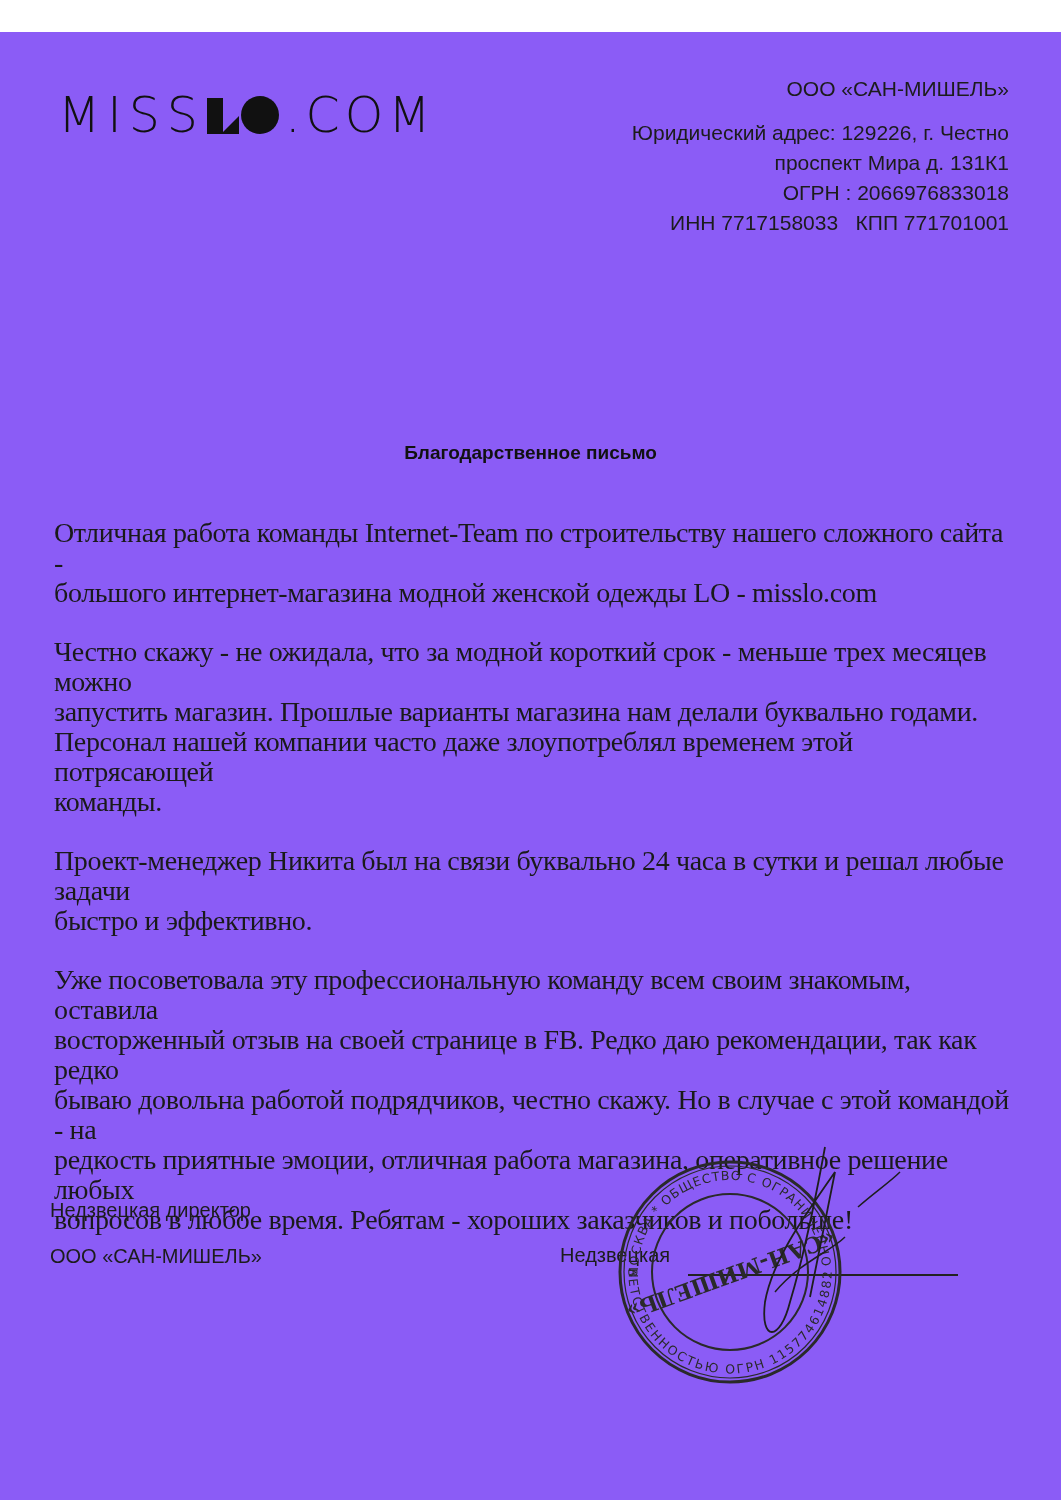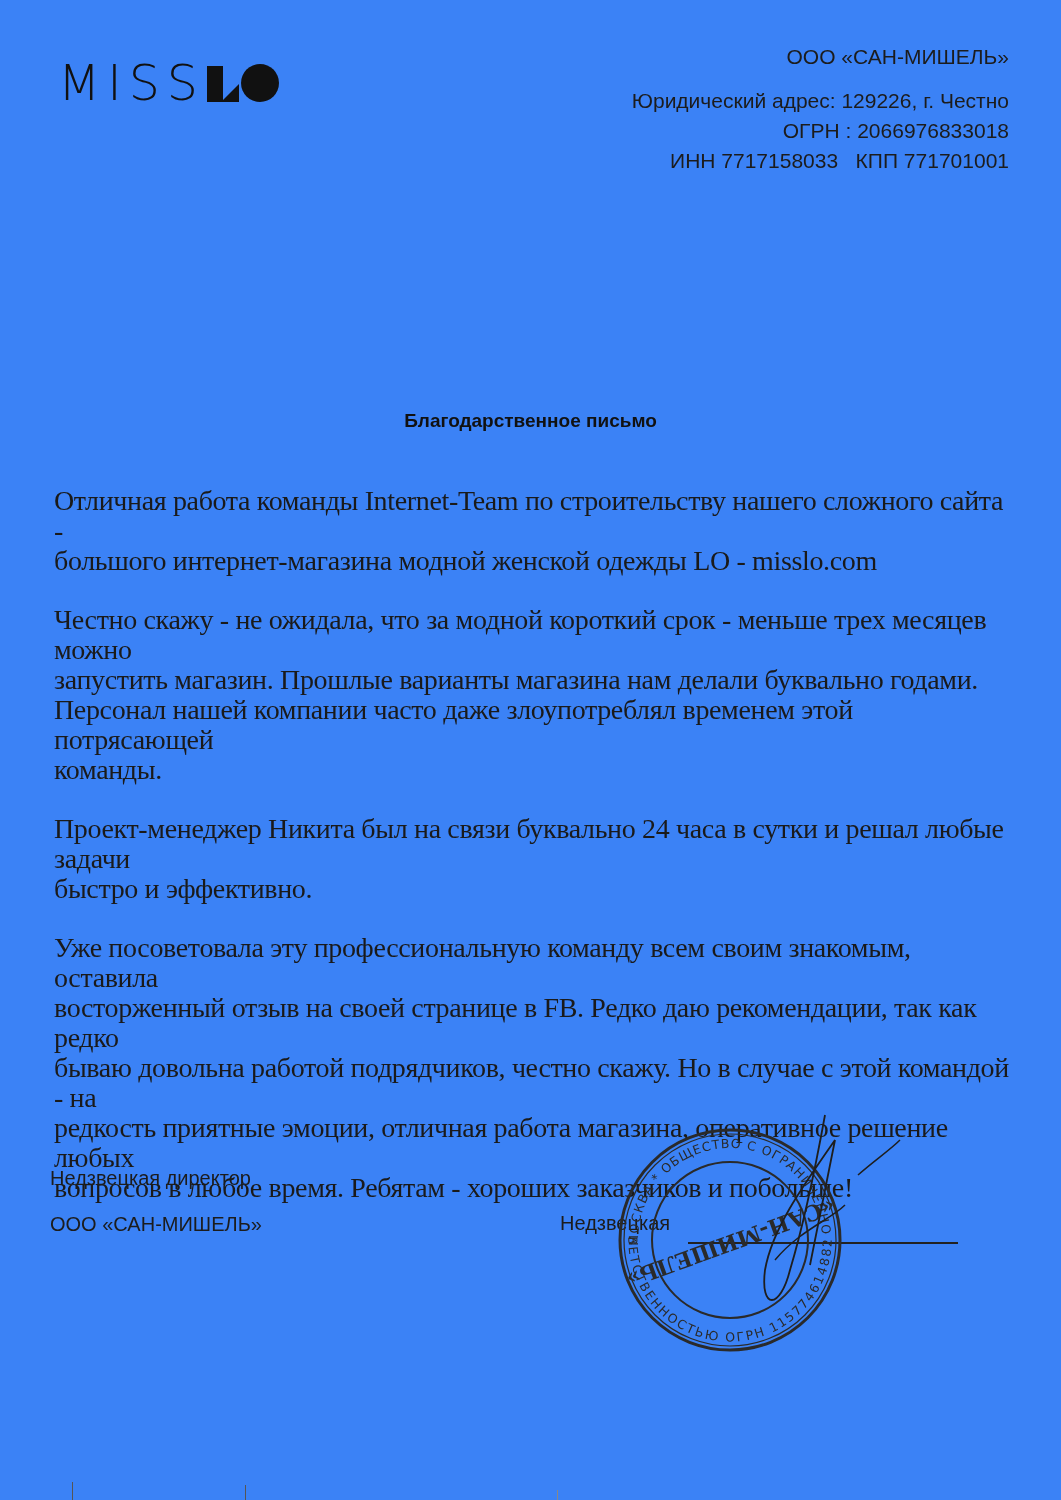--- a/index.html
+++ b/index.html
@@ -11,21 +11,22 @@
       width: 1061px;
       height: 1500px;
       position: relative;
       overflow: hidden;
       font-family: "Liberation Sans", "DejaVu Sans", sans-serif;
       color: #1a1a1a;
     }
     .page {
       position: absolute;
       inset: 0;
-      background: #3b82f6;
+      background: #8b5cf6;
+      margin-top: 32px;
     }
     
     .logo {
       position: absolute;
       left: 58px;
       top: 58px;
       height: 50px;
       display: flex;
       align-items: center;
       font-family: "DejaVu Sans", sans-serif;
@@ -156,25 +157,27 @@
 
 <div class="page">
 
   <div class="logo">
     <span>MISS</span>
     <span class="mark">
       <span class="l-block"></span>
       <span class="l-tri"></span>
       <span class="o-circle"></span>
     </span>
+    <span class="dotcom">.COM</span>
   </div>
 
   <div class="company-header">
     <div class="name">ООО «САН-МИШЕЛЬ»</div>
     <div>Юридический адрес: 129226, г. Честно</div>
+    <div>проспект Мира д. 131К1</div>
     <div>ОГРН : 2066976833018</div>
     <div style="white-space:pre;">ИНН 7717158033   КПП 771701001</div>
   </div>
 
   <div class="letter-title">Благодарственное письмо</div>
 
   <div class="letter-body">
     <p>Отличная работа команды Internet-Team по строительству нашего сложного сайта -
 большого интернет-магазина модной женской одежды LO  - misslo.com</p>
     <p>Честно скажу - не ожидала, что за модной короткий срок - меньше трех месяцев можно

